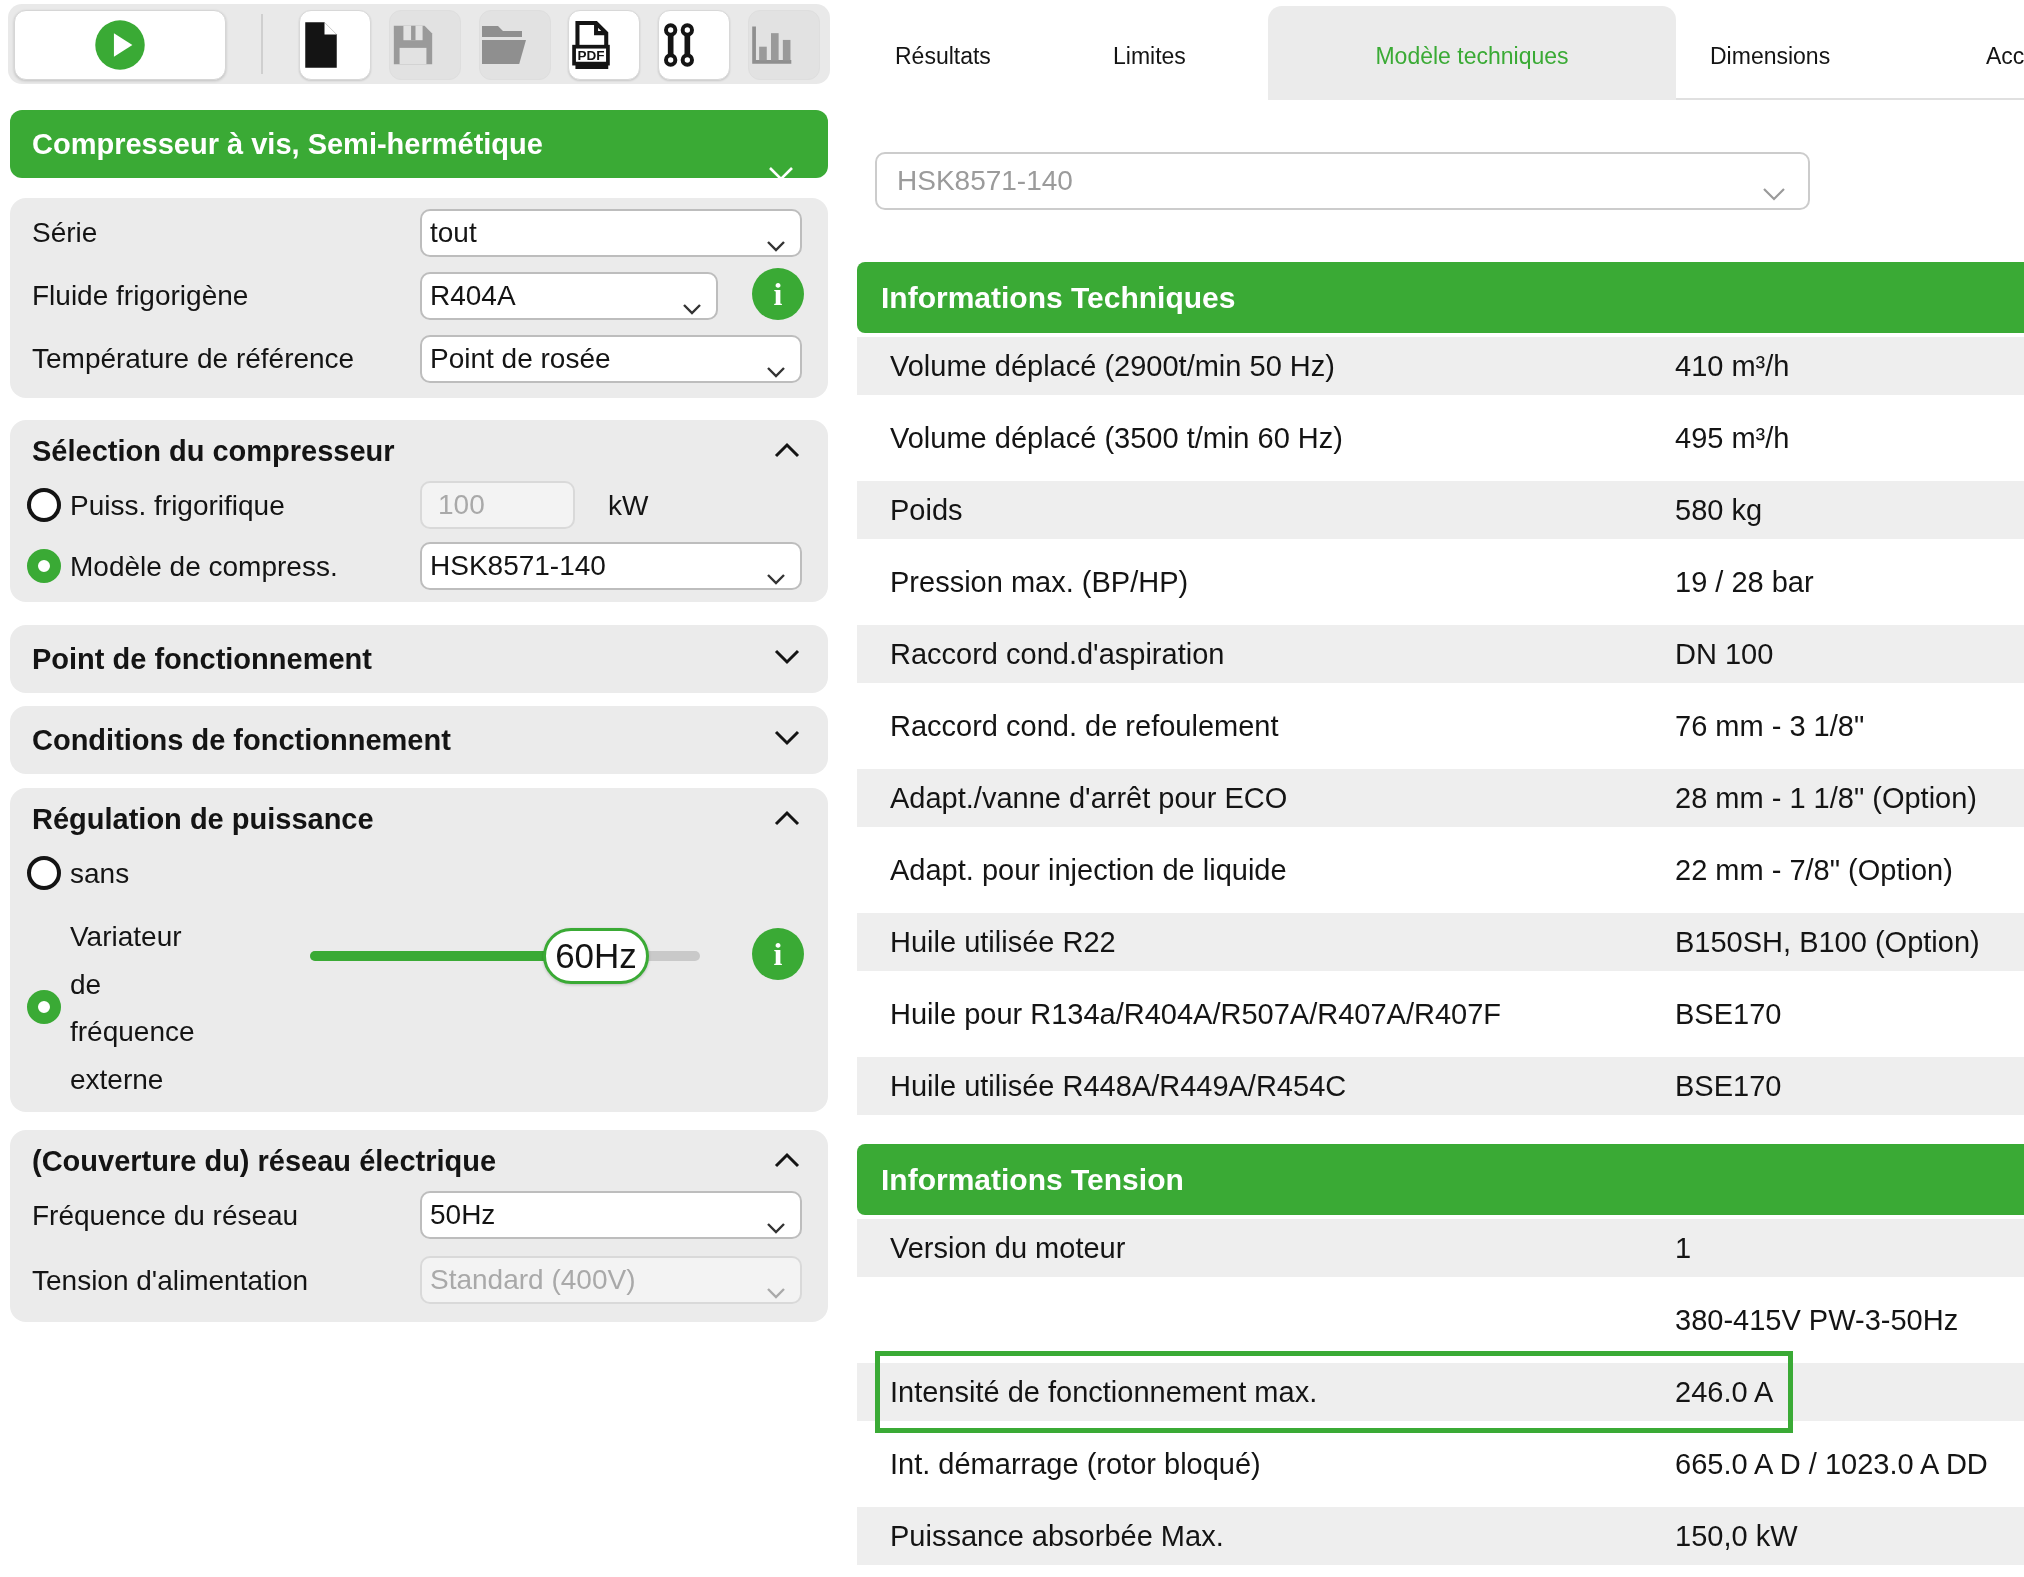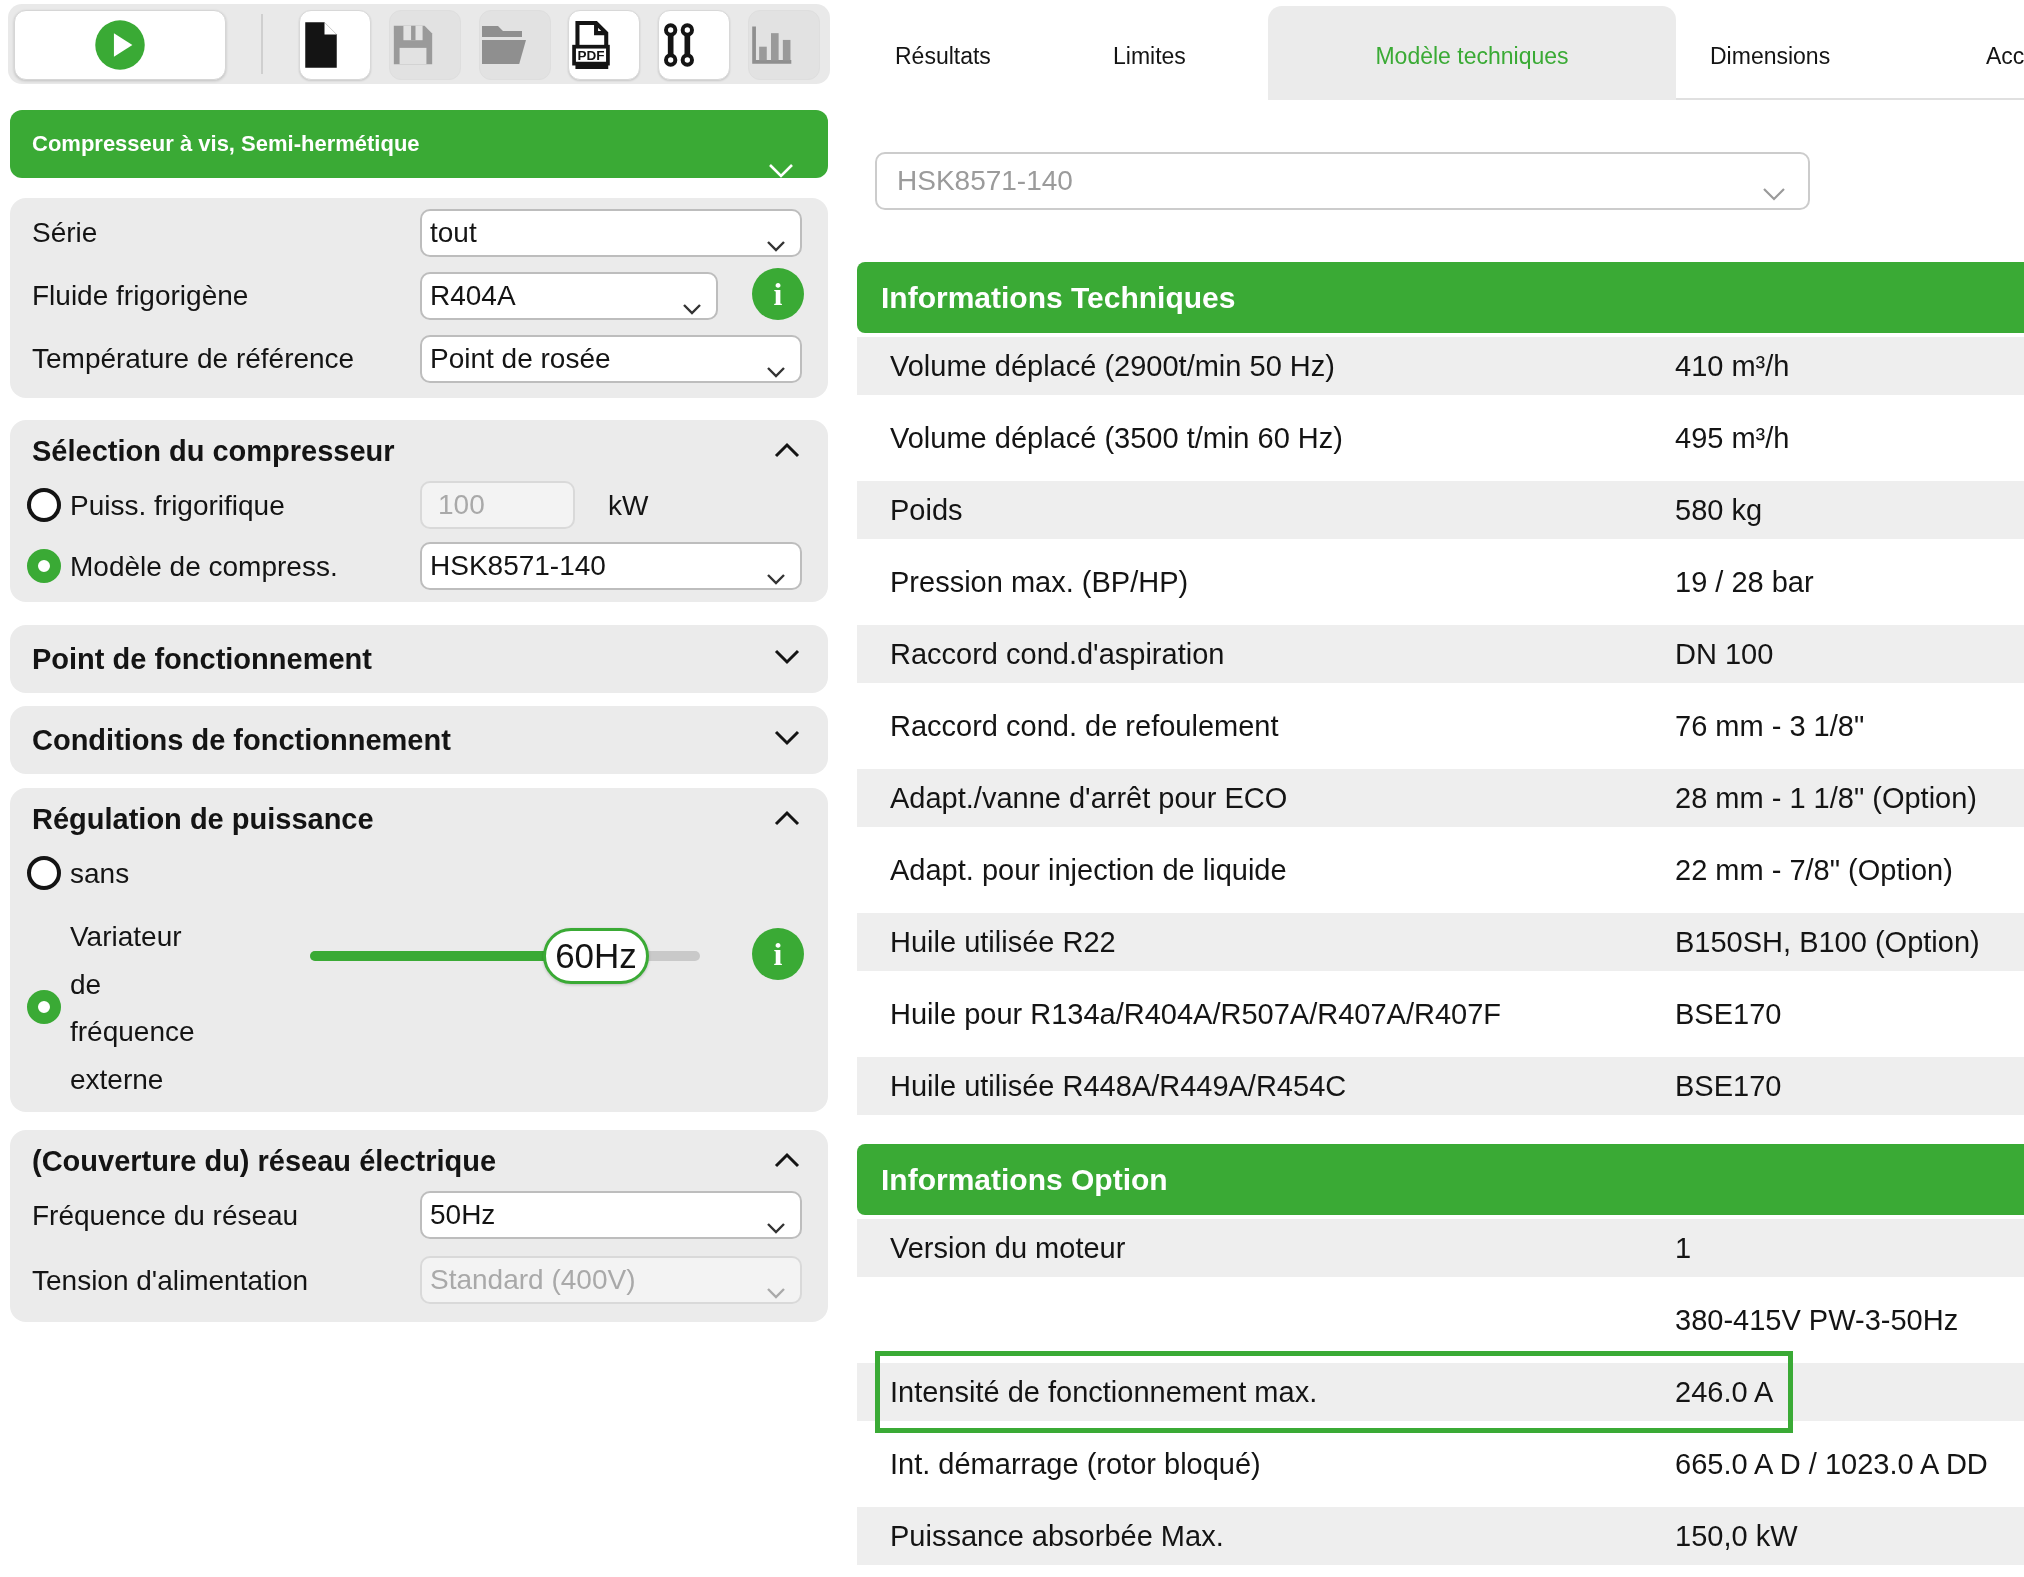--- a/index.html
+++ b/index.html
@@ -9,21 +9,21 @@
   .toolbar{position:absolute;left:8px;top:4px;width:822px;height:80px;background:#e9e9e9;border-radius:14px;}
   .play-btn{position:absolute;left:6px;top:6px;width:210px;height:68px;background:#fff;border:1px solid #d6d6d6;
             border-radius:12px;box-shadow:0 1px 3px rgba(0,0,0,.18);cursor:pointer;}
   .play-btn svg{position:absolute;left:78px;top:7px;}
   .tb-sep{position:absolute;left:253px;top:10px;width:2px;height:60px;background:#cfcfcf;}
   .tb-btn{position:absolute;top:6px;width:70px;height:68px;border-radius:12px;display:flex;align-items:center;}
   .tb-btn.on{background:#fff;border:1px solid #d8d8d8;box-shadow:0 1px 2px rgba(0,0,0,.14);cursor:pointer;}
   .tb-btn.off{background:#e2e2e2;border:1px solid #dedede;}
   
   .cat-header{position:absolute;left:10px;top:110px;width:818px;height:68px;background:#3aaa35;border-radius:12px;
-              color:#fff;font-size:22px;font-weight:bold;line-height:68px;padding-left:22px;box-sizing:border-box;cursor:pointer;}
+              color:#fff;font-size:29px;font-weight:bold;line-height:68px;padding-left:22px;box-sizing:border-box;cursor:pointer;}
   .cat-header .chev{position:absolute;right:34px;top:27px;}
   .panel{position:absolute;left:10px;width:818px;background:#ebebeb;border-radius:16px;}
   .pa{top:198px;height:200px;} .pb{top:420px;height:182px;} .pc{top:625px;height:68px;}
   .pd{top:706px;height:68px;} .pe{top:788px;height:324px;} .pf{top:1130px;height:192px;}
   .lbl{position:absolute;font-size:28px;line-height:32px;color:#141414;white-space:nowrap;}
   .ttl{position:absolute;left:22px;font-size:29px;font-weight:bold;line-height:34px;white-space:nowrap;}
   .chev-r{position:absolute;right:28px;}
   .sel{position:absolute;height:48px;background:#fff;border:2px solid #bdbdbd;border-radius:10px;box-sizing:border-box;
        font-size:28px;display:flex;align-items:center;padding-left:8px;white-space:nowrap;cursor:pointer;}
   .sel .schev{position:absolute;right:14px;top:17px;}
@@ -296,21 +296,21 @@
   <div class="trow" style="top:985px">
     <span class="rl">Huile pour R134a/R404A/R507A/R407A/R407F</span>
     <span class="rv">BSE170</span>
   </div>
   <div class="trow odd" style="top:1057px">
     <span class="rl">Huile utilisée R448A/R449A/R454C</span>
     <span class="rv">BSE170</span>
   </div>
 
   <div class="tsec" style="top:1144px">
-    <span>Informations Option</span>
+    <span>Informations Tension</span>
   </div>
   <div class="trow odd" style="top:1219px">
     <span class="rl">Version du moteur</span>
     <span class="rv">1</span>
   </div>
   <div class="trow" style="top:1291px">
     <span class="rv">380-415V PW-3-50Hz</span>
   </div>
   <div class="trow odd" style="top:1363px">
     <span class="rl">Intensité de fonctionnement max.</span>

